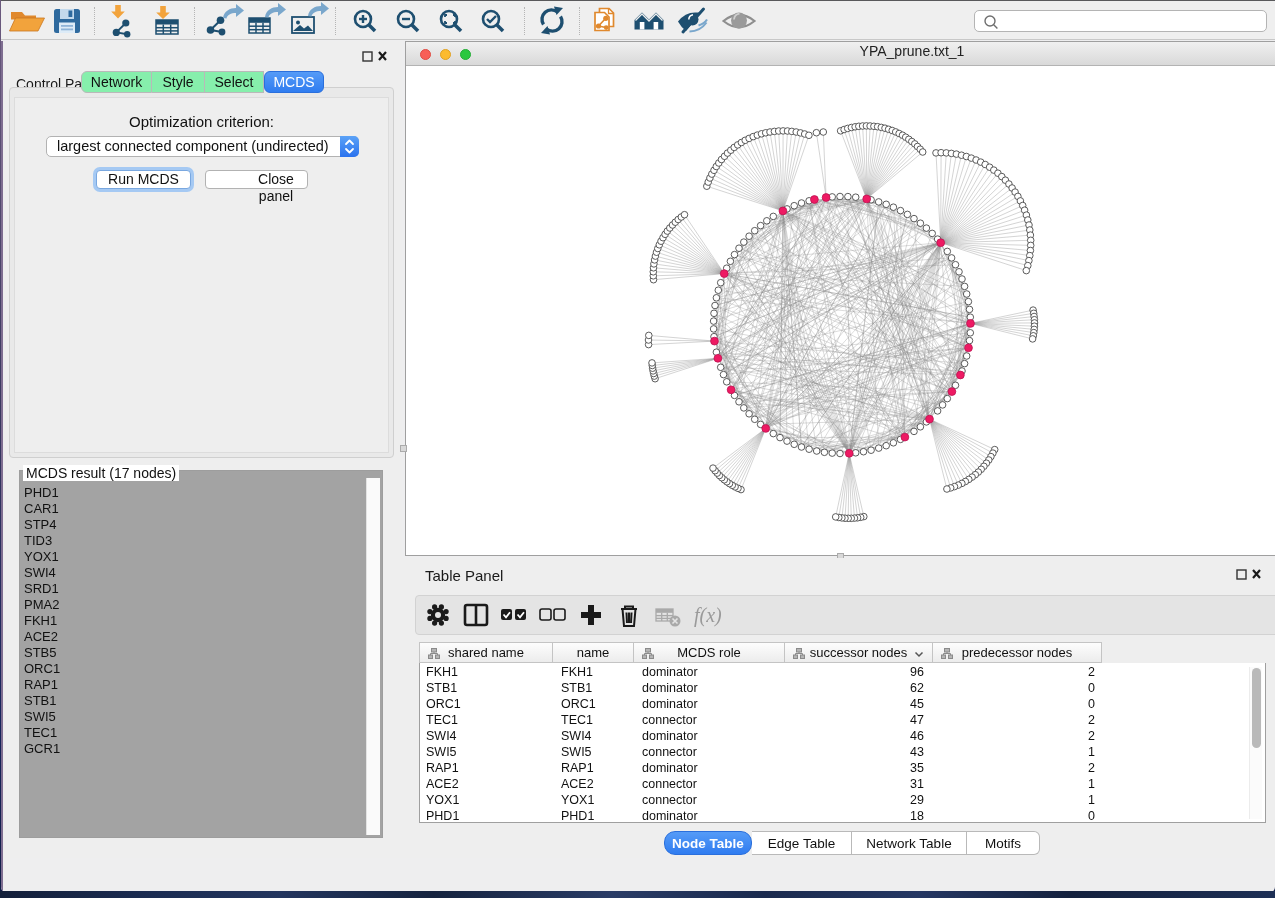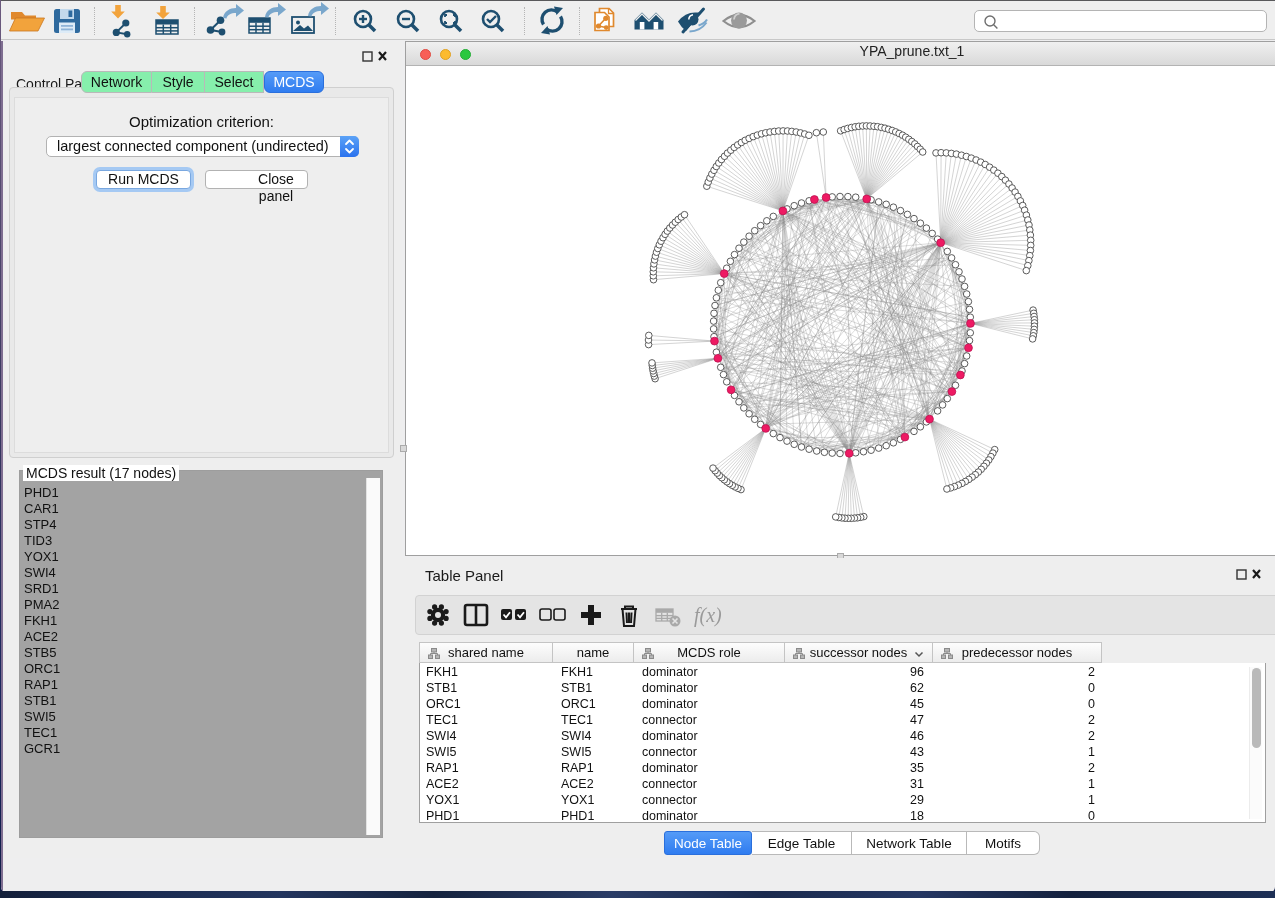--- a/index.html
+++ b/index.html
@@ -43,21 +43,21 @@
 
 .thead { position:absolute; left:17px; top:84px; width:683px; height:21px; display:flex; }
 .th { background:linear-gradient(180deg,#fdfdfd,#ececec); border:1px solid #c4c4c4; border-left:none; font-size:13px; color:#111; position:relative; display:flex; align-items:center; justify-content:center; }
 .th.first { border-left:1px solid #c4c4c4; }
 .tbody { position:absolute; left:17px; top:105px; width:847px; height:160px; background:#fff; border:1px solid #9f9f9f; border-top:none; }
 .trow { position:absolute; font-size:12.5px; color:#111; height:16px; line-height:16px; }
 .vscroll { position:absolute; right:3px; top:4px; width:13px; height:152px; background:#fbfbfb; border-left:1px solid #ececec; }
 .vthumb { position:absolute; left:2px; top:1px; width:9px; height:80px; background:#b9b9b9; border-radius:5px; }
 .btabs { position:absolute; left:262px; top:273px; height:24px; display:flex; font-size:13.5px; }
 .btab { background:#fff; border:1px solid #b9b9b9; border-left:none; color:#111; display:flex; align-items:center; justify-content:center; }
-.btab.sel { background:linear-gradient(180deg,#559bf7,#2f7cf0); color:#fff; border:1px solid #2a6fdc; border-radius:3px; }
+.btab.sel { background:linear-gradient(180deg,#559bf7,#2f7cf0); color:#fff; border:1px solid #2a6fdc; border-radius:11px;font-weight:bold; }
 .btab.last { border-radius:0 6px 6px 0; }
 
 .statusbar { position:absolute; left:0; top:859px; width:100%; height:34px; background:#ededed; border-top:1px solid #d6d6d6; }
 .listbtn { position:absolute; left:11px; top:7px; width:27px; height:22px; background:#fdfdfd; border:1px solid #a2a2a2; }
 .membtn { position:absolute; right:10px; top:6px; width:74px; height:23px; background:#f6f6f6; border:1px solid #ababab; border-radius:2px; font-size:13px; color:#111; }
 .lstrip { position:absolute; left:0; top:41px; width:1.5px; height:852px; background:#7e6d90; }
 .handle { position:absolute; width:7px; height:7px; background:#d8d8d8; border:1px solid #ababab; }
 </style>
 </head>
 <body>

